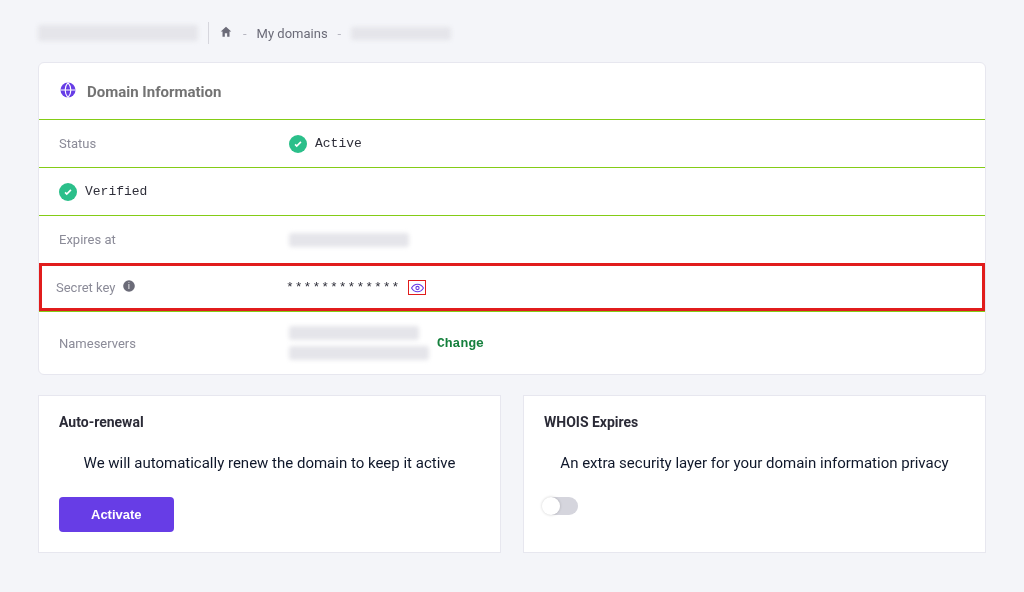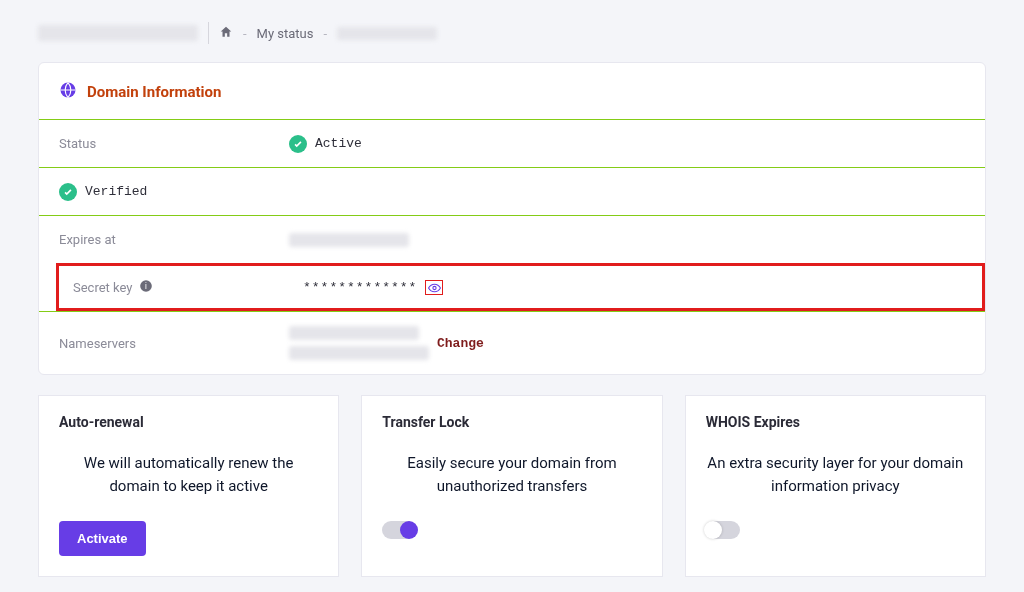--- a/index.html
+++ b/index.html
@@ -43,21 +43,21 @@
   }
   .panel-header {
     display: flex;
     align-items: center;
     gap: 10px;
     padding: 18px 20px 16px;
   }
   .panel-header .title {
     font-weight: 700;
     font-size: 15px;
-    color: #c2410c;
+    color: #737373;
   }
   .row {
     display: flex;
     align-items: center;
     padding: 14px 20px;
     border-top: 1px solid #84cc16;
     font-size: 13px;
     min-height: 48px;
   }
   .row .label {
@@ -76,41 +76,40 @@
   }
   .check-circle {
     width: 18px; height: 18px; border-radius: 50%;
     background: #2bbf8a; display: inline-flex;
     align-items: center; justify-content: center;
   }
   .secret-row {
     outline: 3px solid #e11c1c;
     outline-offset: -3px;
     padding-left: 17px;
-    margin-left: 17px;
   }
   .mask {
     letter-spacing: 1px;
     font-size: 13px;
     color: #2f2f3a;
   }
   .eye-btn {
     width: 18px; height: 15px;
     border: 1.5px solid #e11c1c;
     display: inline-flex;
     align-items: center; justify-content: center;
     cursor: pointer;
   }
   .redact.expires { width: 120px; height: 14px; }
   .redact.ns1 { width: 130px; height: 14px; }
   .redact.ns2 { width: 140px; height: 14px; }
   .ns-block { display: flex; flex-direction: column; gap: 6px; }
   .ns-wrap { display: flex; align-items: flex-end; gap: 16px; }
   .change-link {
-    color: #7f1d1d;
+    color: #15803d;
     font-weight: 600;
     font-size: 13px;
     cursor: pointer;
   }
   
   .cards {
     display: flex;
     gap: 22px;
   }
   .card {
@@ -136,21 +135,21 @@
     text-align: center;
   }
   .btn {
     align-self: flex-start;
     background: #673de6;
     color: #fff;
     border: none;
     border-radius: 4px;
     font-weight: 600;
     font-size: 13px;
-    padding: 10px 18px;
+    padding: 10px 32px;
     cursor: pointer;
   }
   .toggle {
     width: 34px; height: 18px; border-radius: 9px;
     background: #d5d5dd;
     position: relative;
     cursor: pointer;
   }
   .toggle .knob {
     position: absolute;
@@ -165,21 +164,21 @@
 
 <div class="breadcrumb">
   <span class="redact title"></span>
   <span class="divider"></span>
   <span>
     <svg width="14" height="14" viewBox="0 0 24 24" fill="#6b6b78">
         <path d="M12 3l9 8h-3v9h-4v-6h-4v6H6v-9H3z"></path>
       </svg>
   </span>
   <span class="crumb-sep">-</span>
-  <span>My status</span>
+  <span>My domains</span>
   <span class="crumb-sep">-</span>
   <span class="redact crumb-tail"></span>
 </div>
 
 <div class="panel">
   <div class="panel-header">
     <span>
       <svg width="18" height="18" viewBox="0 0 24 24" fill="#673de6">
           <circle cx="12" cy="12" r="10" fill="#673de6"></circle>
           <path d="M2 12h20M12 2a15 15 0 010 20M12 2a15 15 0 000 20" stroke="#fff" stroke-width="1.5" fill="none"></path>
@@ -251,27 +250,20 @@
   </div>
 </div>
 
 <div class="cards">
   <div class="card">
     <div class="card-title">Auto-renewal</div>
     <div class="card-desc">We will automatically renew the domain to keep it active</div>
     <button class="btn">Activate</button>
   </div>
 
-  <div class="card">
-    <div class="card-title">Transfer Lock</div>
-    <div class="card-desc">Easily secure your domain from unauthorized transfers</div>
-    <div class="toggle on">
-      <div class="knob"></div>
-    </div>
-  </div>
 
   <div class="card">
     <div class="card-title">WHOIS Expires</div>
     <div class="card-desc">An extra security layer for your domain information privacy</div>
     <div class="toggle off">
       <div class="knob"></div>
     </div>
   </div>
 </div>
 

